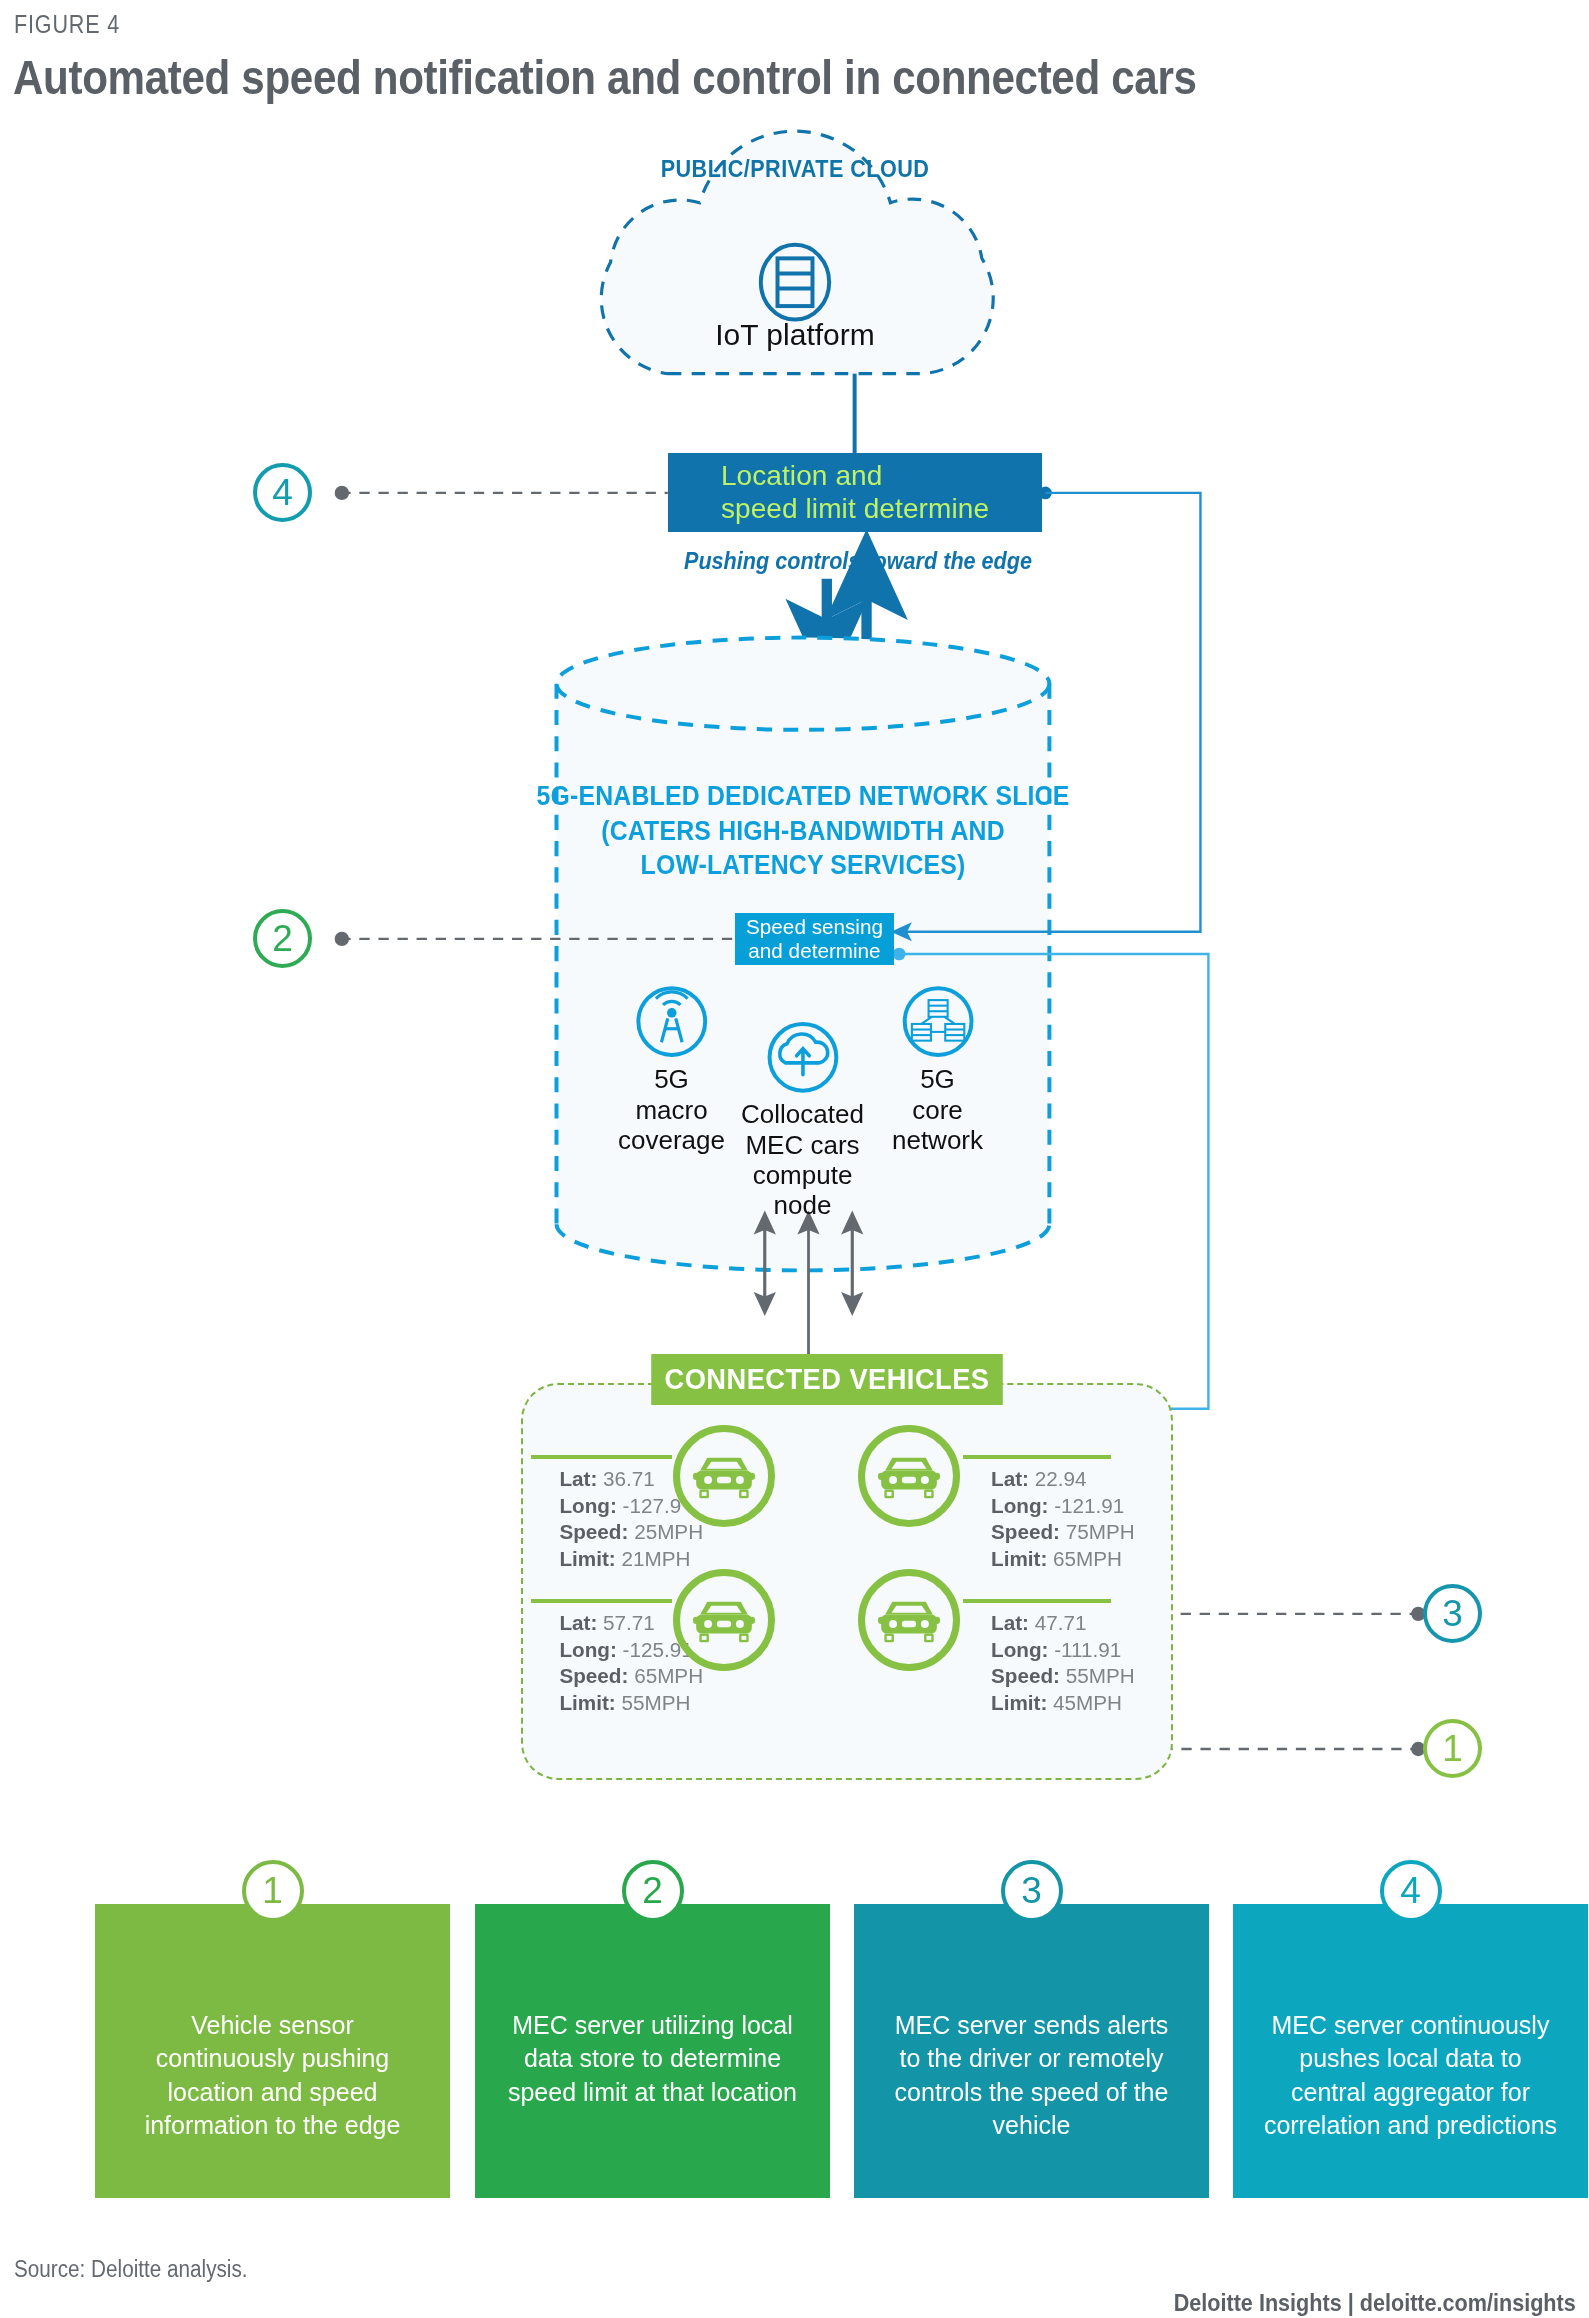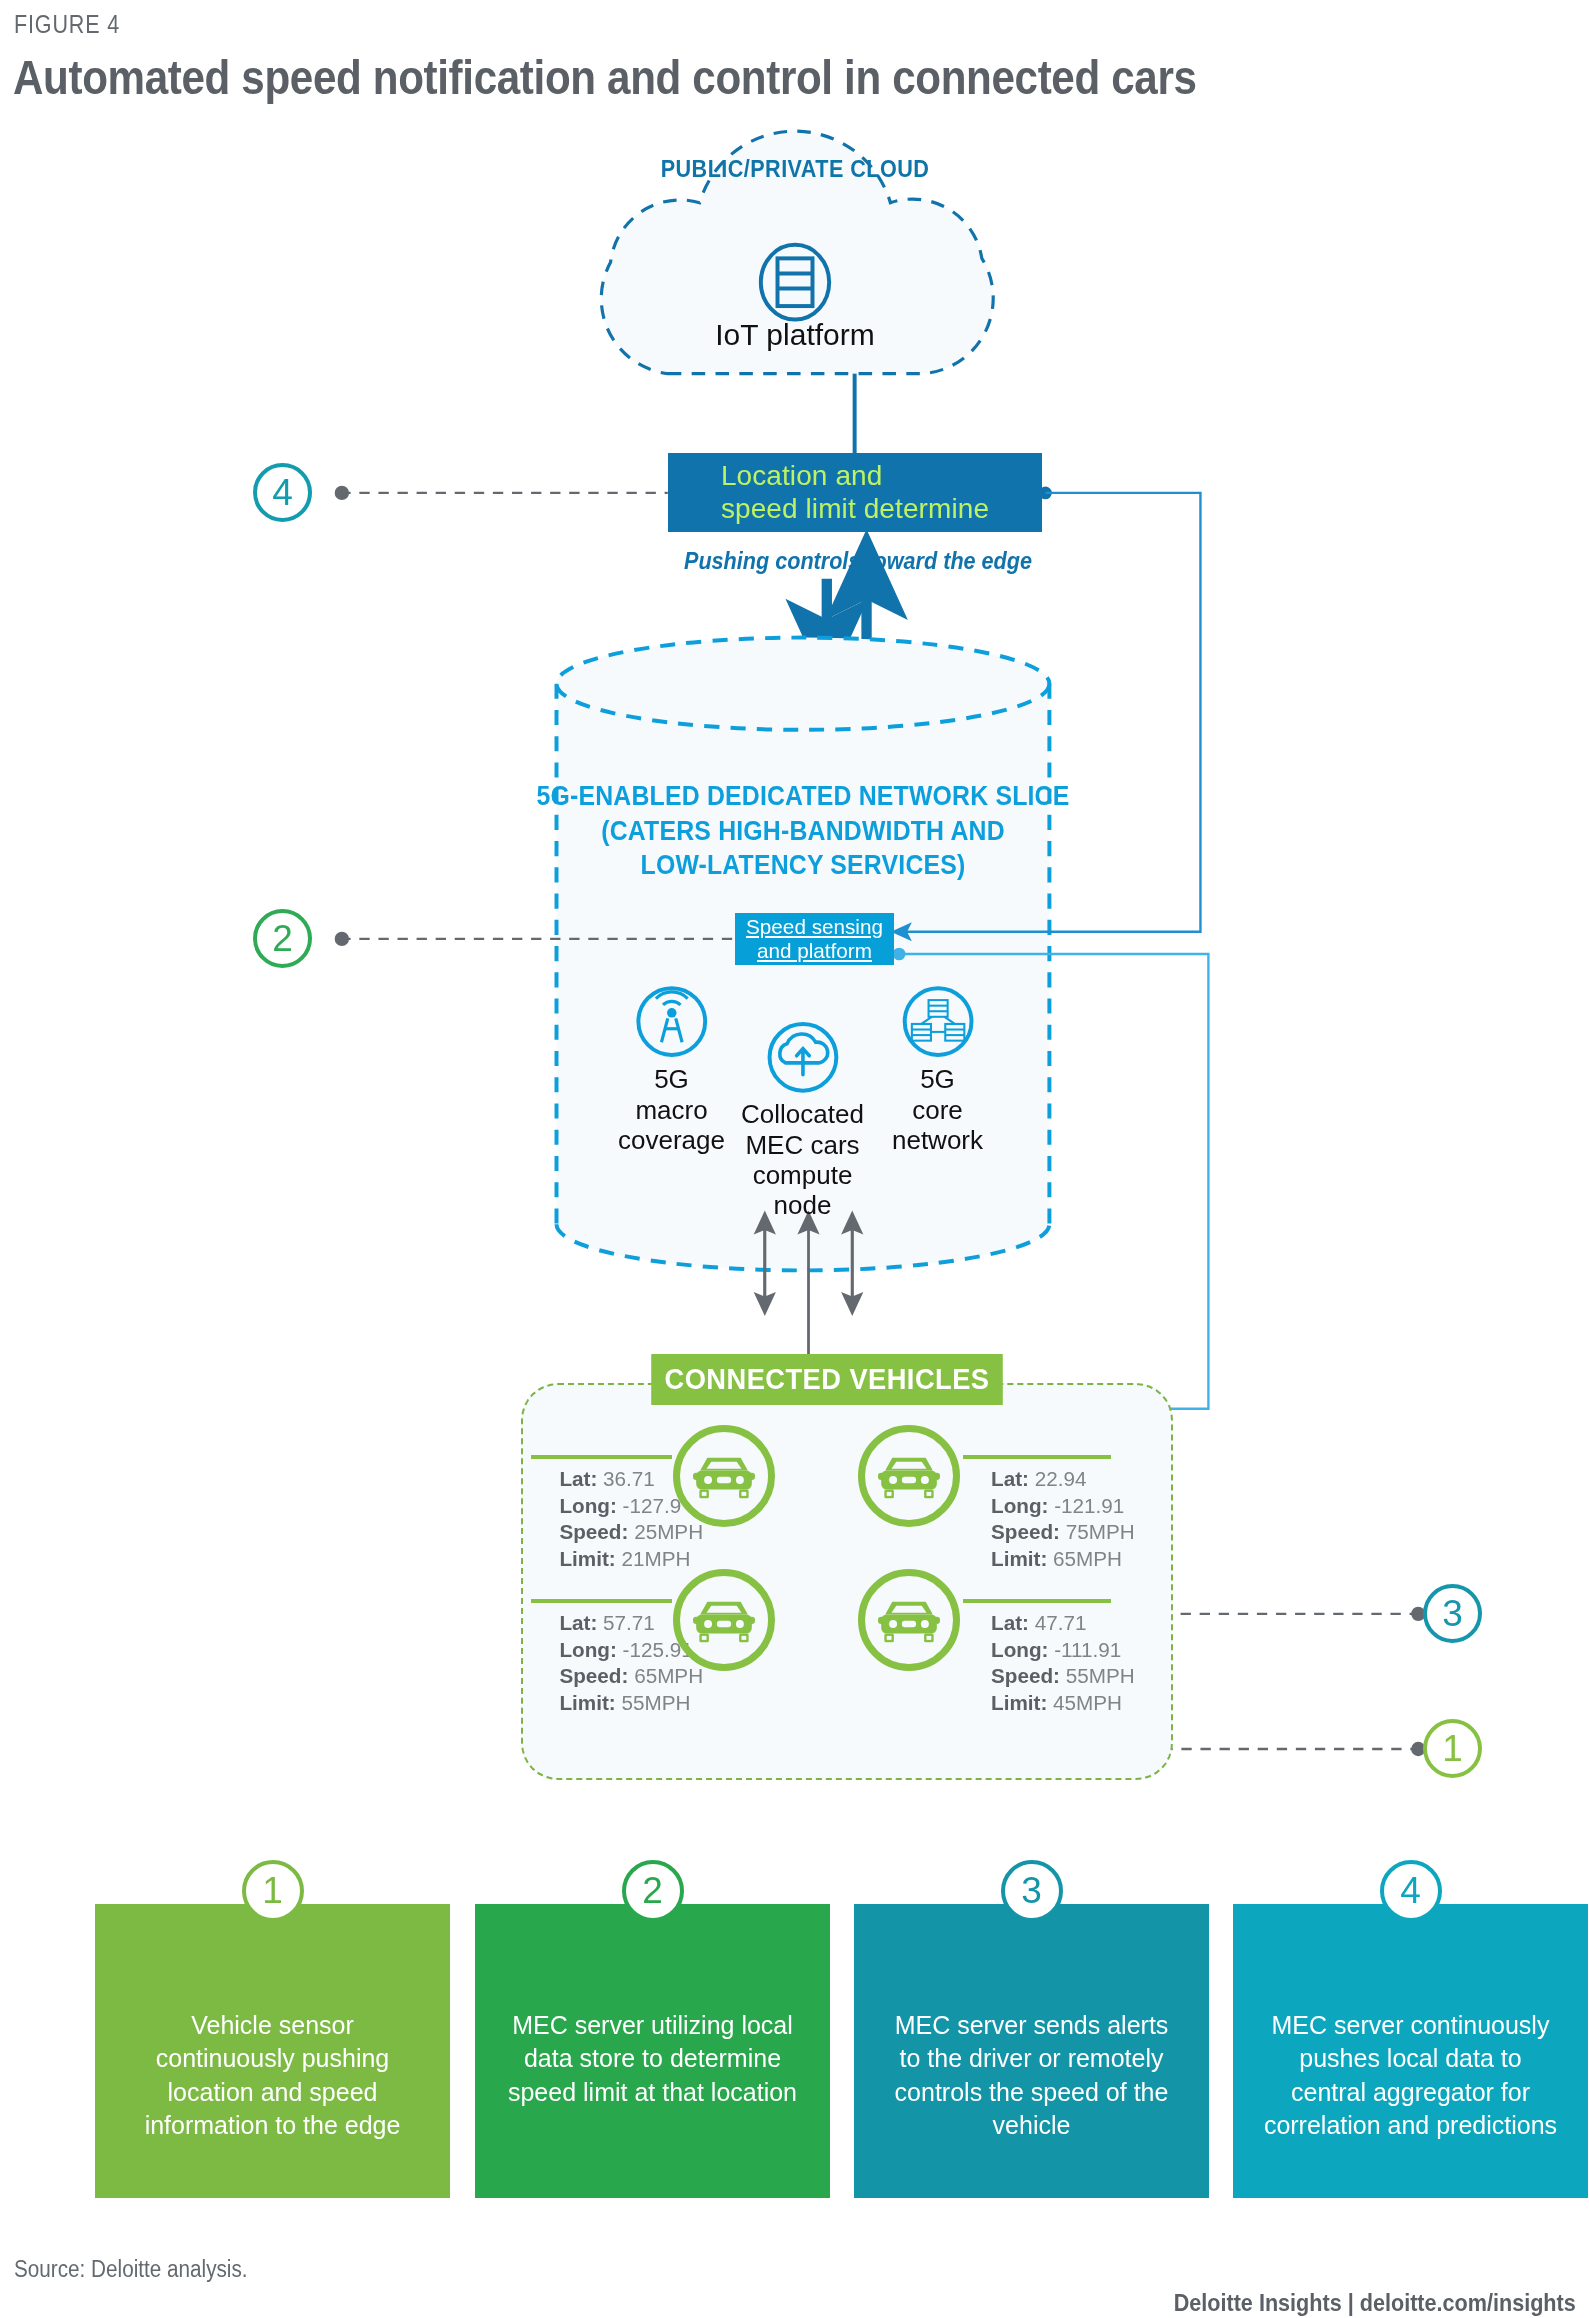--- a/index.html
+++ b/index.html
@@ -59,21 +59,21 @@
   
   .slice-title {
     position:absolute; left:509px; top:779px; width:588px; text-align:center;
     font-size:27px; font-weight:700; color:#0d9fdc; line-height:1.28;
     letter-spacing:0.2px; transform:scaleX(.92);
   }
   .sense-box {
     position:absolute; left:735px; top:913px; width:159px; height:52px;
     background:#079fd7; color:#fff;
     display:flex; align-items:center; justify-content:center; text-align:center;
-    font-size:20.7px; line-height:1.16;text-decoration:underline;
+    font-size:20.7px; line-height:1.16;
   }
   .slice-icons {
     position:absolute; left:556px; top:982px; width:493px; height:262px;
   }
   .slice-icon-col {
     position:absolute; width:159px; text-align:center;
   }
   .slice-icon-col .cap {
     font-size:26px; color:#111; line-height:1.16; margin-top:6.4px;
   }
@@ -284,21 +284,21 @@
   <div class="agg-caption">Pushing controls toward the edge</div>
 
   <div class="slice-title" style="color: rgb(13, 159, 220);">
     <span>5G-ENABLED DEDICATED NETWORK SLICE</span><br>
     <span>(CATERS HIGH-BANDWIDTH AND</span><br>
     <span>LOW-LATENCY SERVICES)</span>
   </div>
   <div class="sense-box" style="background: rgb(7, 159, 215);">
     <span>
       <span>Speed sensing</span><br>
-      <span>and platform</span>
+      <span>and determine</span>
     </span>
   </div>
 
   <div class="slice-icons">
     <div class="slice-icon-col" style="left:36px; top:76px;">
       <div class="cap">
         <span>5G</span><br>
         <span>macro</span><br>
         <span>coverage</span>
       </div>

